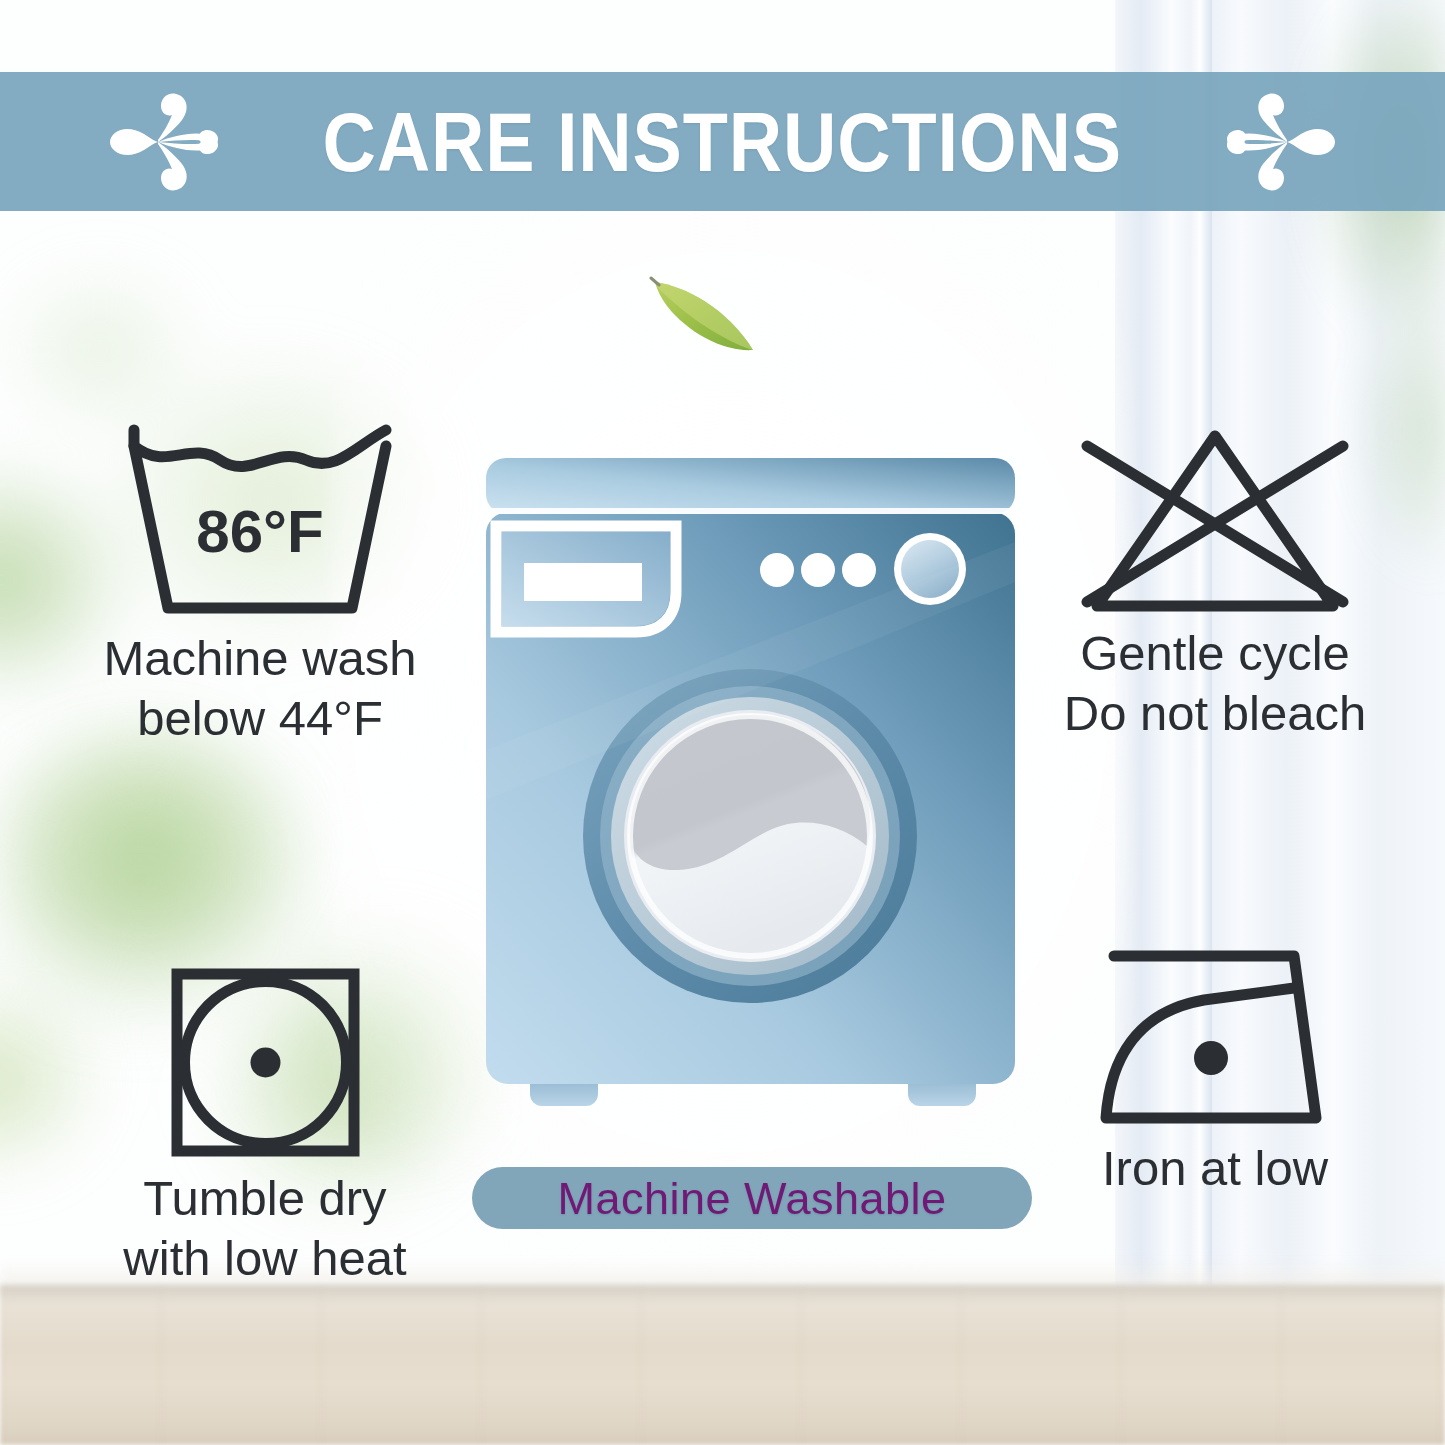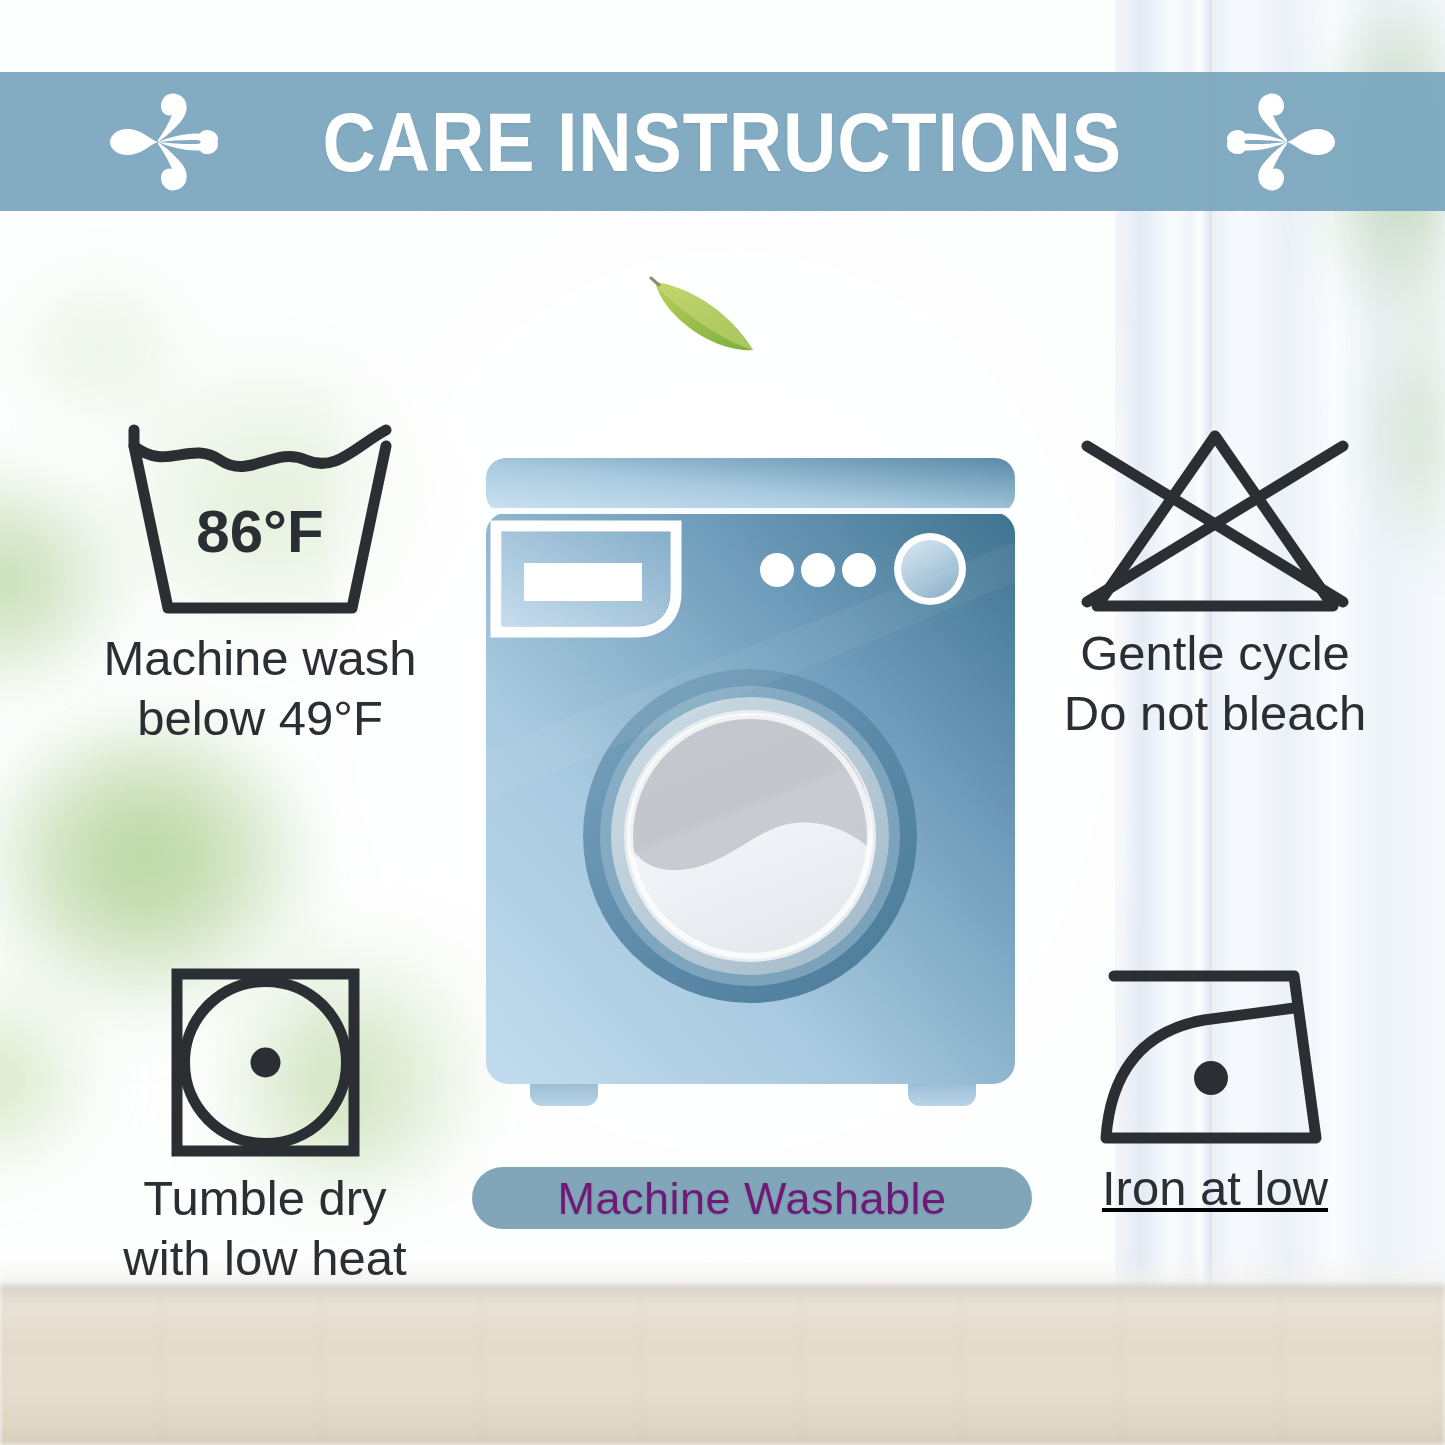--- a/index.html
+++ b/index.html
@@ -201,21 +201,21 @@
     font-size: 49px;
     line-height: 1.22;
     text-align: center;
     white-space: nowrap;
     font-family: "Liberation Sans", sans-serif;
   }
 
   .cell-wash   { left: 50px;   top: 420px;  width: 420px; }
   .cell-bleach { left: 1000px; top: 420px;  width: 430px; }
   .cell-dry    { left: 55px;   top: 960px;  width: 420px; }
-  .cell-iron   { left: 1000px; top: 960px;  width: 430px; text-decoration: underline; }
+  .cell-iron   { left: 1000px; top: 940px;  width: 430px; }
 
   .sym-stroke { fill: none; stroke: #2b2f33; stroke-width: 11; }
   .sym-fill   { fill: #2b2f33; }
 
   .tub-temp {
     font-family: "Liberation Sans", sans-serif;
     font-weight: 700;
     font-size: 60px;
     fill: #2b2f33;
   }
@@ -313,21 +313,21 @@
   <div class="cell cell-wash">
     <span class="sym">
       <svg width="300" height="205" viewBox="0 0 300 205" xmlns="http://www.w3.org/2000/svg">
         <path class="sym-stroke" stroke-linejoin="round" stroke-linecap="round" d="M24 10 L24 26 C56 52 80 20 110 40 C140 60 164 26 196 40 C226 53 246 26 276 10 L276 10"></path>
         <path class="sym-stroke" stroke-linejoin="round" stroke-linecap="round" d="M24 26 L58 188 L242 188 L276 26"></path>
         <text class="tub-temp" x="150" y="132" text-anchor="middle">86°F</text>
       </svg>
     </span>
     <span class="caption">
       <span>Machine wash</span><br>
-      <span>below 49°F</span>
+      <span>below 44°F</span>
     </span>
   </div>
 
   <div class="cell cell-bleach">
     <span class="sym">
       <svg width="300" height="200" viewBox="0 0 300 200" xmlns="http://www.w3.org/2000/svg">
         <path class="sym-stroke" stroke-linejoin="round" stroke-linecap="round" d="M150 16 L268 186 L32 186 Z"></path>
         <line class="sym-stroke" stroke-linecap="round" x1="22" y1="26" x2="278" y2="182"></line>
         <line class="sym-stroke" stroke-linecap="round" x1="278" y1="26" x2="22" y2="182"></line>
       </svg>

